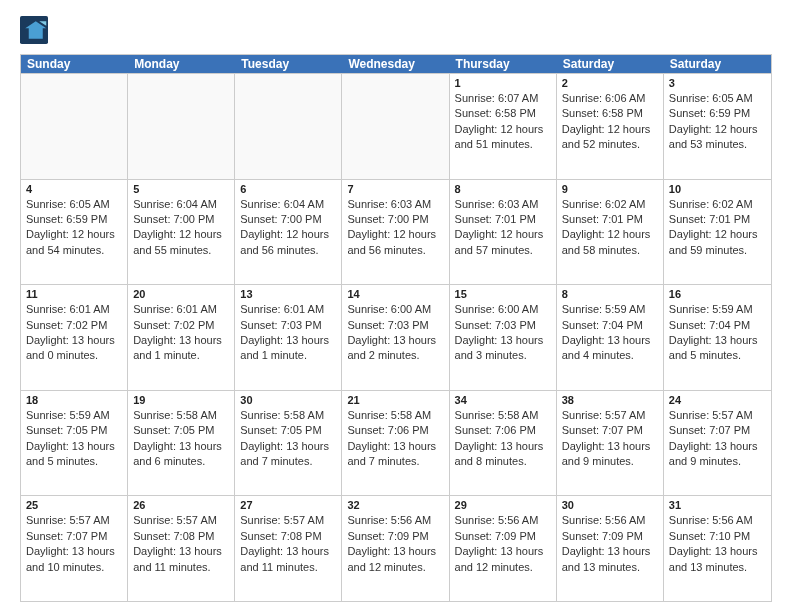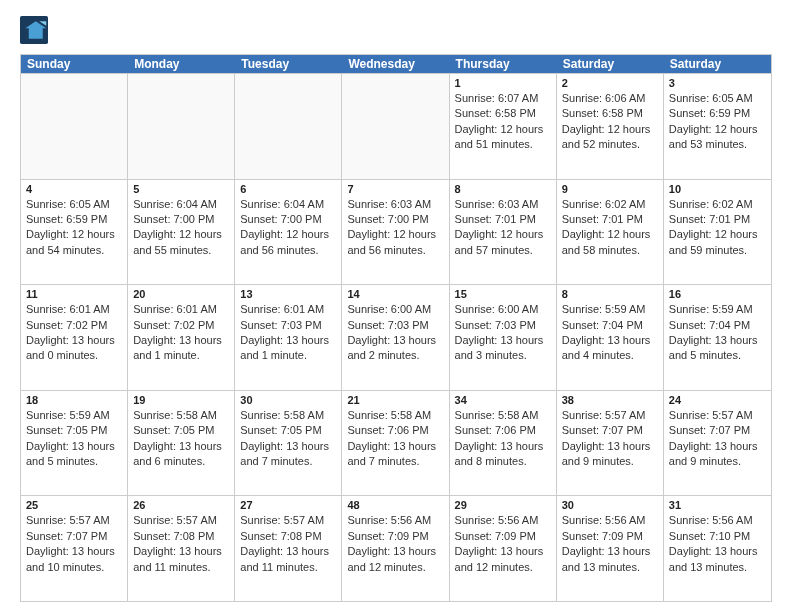--- a/index.html
+++ b/index.html
@@ -248,21 +248,21 @@
           </div>
           <div class="day-cell">
             <div class="day-num">26</div>
             <div class="day-info">Sunrise: 5:57 AM<br>Sunset: 7:08 PM<br>Daylight: 13 hours and 11 minutes.</div>
           </div>
           <div class="day-cell">
             <div class="day-num">27</div>
             <div class="day-info">Sunrise: 5:57 AM<br>Sunset: 7:08 PM<br>Daylight: 13 hours and 11 minutes.</div>
           </div>
           <div class="day-cell">
-            <div class="day-num">48</div>
+            <div class="day-num">32</div>
             <div class="day-info">Sunrise: 5:56 AM<br>Sunset: 7:09 PM<br>Daylight: 13 hours and 12 minutes.</div>
           </div>
           <div class="day-cell">
             <div class="day-num">29</div>
             <div class="day-info">Sunrise: 5:56 AM<br>Sunset: 7:09 PM<br>Daylight: 13 hours and 12 minutes.</div>
           </div>
           <div class="day-cell">
             <div class="day-num">30</div>
             <div class="day-info">Sunrise: 5:56 AM<br>Sunset: 7:09 PM<br>Daylight: 13 hours and 13 minutes.</div>
           </div>

